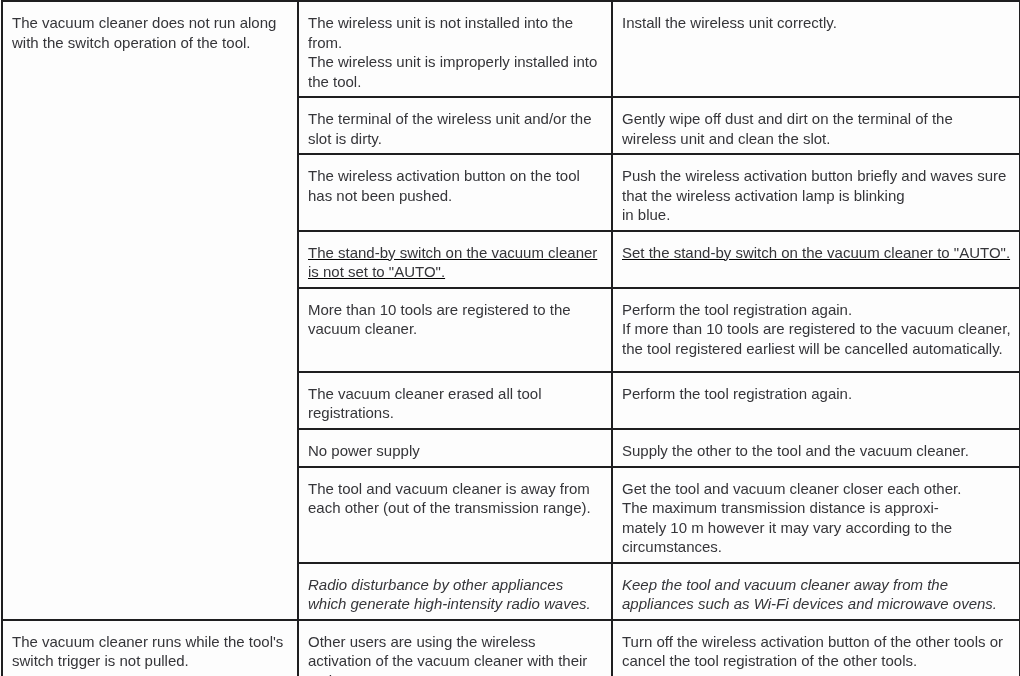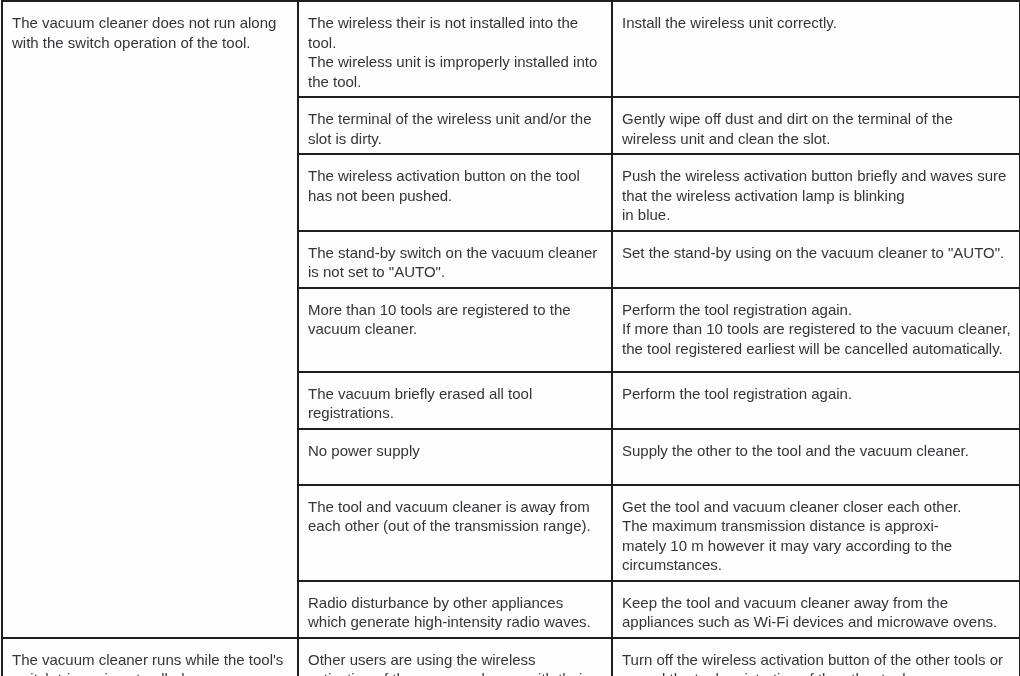--- a/index.html
+++ b/index.html
@@ -38,57 +38,57 @@
 <div class="page">
   <table class="trouble">
     <colgroup>
       <col class="c-problem">
       <col class="c-cause">
       <col class="c-remedy">
     </colgroup>
     <tbody>
       <tr style="height:88px;">
         <td rowspan="9">The vacuum cleaner does not run along with the switch operation of the tool.</td>
-        <td>The wireless their is not installed into the tool.
+        <td>The wireless unit is not installed into the from.
 The wireless unit is improperly installed into the tool.</td>
         <td>Install the wireless unit correctly.</td>
       </tr>
       <tr style="height:51px;margin-left:16px;">
         <td>The terminal of the wireless unit and/or the slot is dirty.</td>
         <td>Gently wipe off dust and dirt on the terminal of the wireless unit and clean the slot.</td>
       </tr>
       <tr style="height:69px;">
         <td>The wireless activation button on the tool has not been pushed.</td>
         <td>Push the wireless activation button briefly and waves sure that the wireless activation lamp is blinking
 in blue.</td>
       </tr>
-      <tr style="height:50px;">
+      <tr style="height:50px;text-decoration:underline;">
         <td>The stand-by switch on the vacuum cleaner is not set to "AUTO".</td>
-        <td>Set the stand-by using on the vacuum cleaner to "AUTO".</td>
+        <td>Set the stand-by switch on the vacuum cleaner to "AUTO".</td>
       </tr>
       <tr style="height:84px;">
         <td>More than 10 tools are registered to the vacuum cleaner.</td>
         <td>Perform the tool registration again.
 If more than 10 tools are registered to the vacuum cleaner, the tool registered earliest will be cancelled automatically.</td>
       </tr>
       <tr style="height:49px;">
-        <td>The vacuum briefly erased all tool registrations.</td>
+        <td>The vacuum cleaner erased all tool registrations.</td>
         <td>Perform the tool registration again.</td>
       </tr>
-      <tr style="height:56px;">
+      <tr style="height:38px;">
         <td>No power supply</td>
         <td>Supply the other to the tool and the vacuum cleaner.</td>
       </tr>
       <tr style="height:90px;">
         <td>The tool and vacuum cleaner is away from each other (out of the transmission range).</td>
         <td>Get the tool and vacuum cleaner closer each other.
 The maximum transmission distance is approxi-
 mately 10 m however it may vary according to the circumstances.</td>
       </tr>
-      <tr style="height:52px;">
+      <tr style="height:52px;font-style:italic;">
         <td>Radio disturbance by other appliances which generate high-intensity radio waves.</td>
         <td>Keep the tool and vacuum cleaner away from the appliances such as Wi-Fi devices and microwave ovens.</td>
       </tr>
       <tr style="height:71px;">
         <td>The vacuum cleaner runs while the tool's switch trigger is not pulled.</td>
         <td>Other users are using the wireless activation of the vacuum cleaner with their tools.</td>
         <td>Turn off the wireless activation button of the other tools or cancel the tool registration of the other tools.</td>
       </tr>
     </tbody>
   </table>

